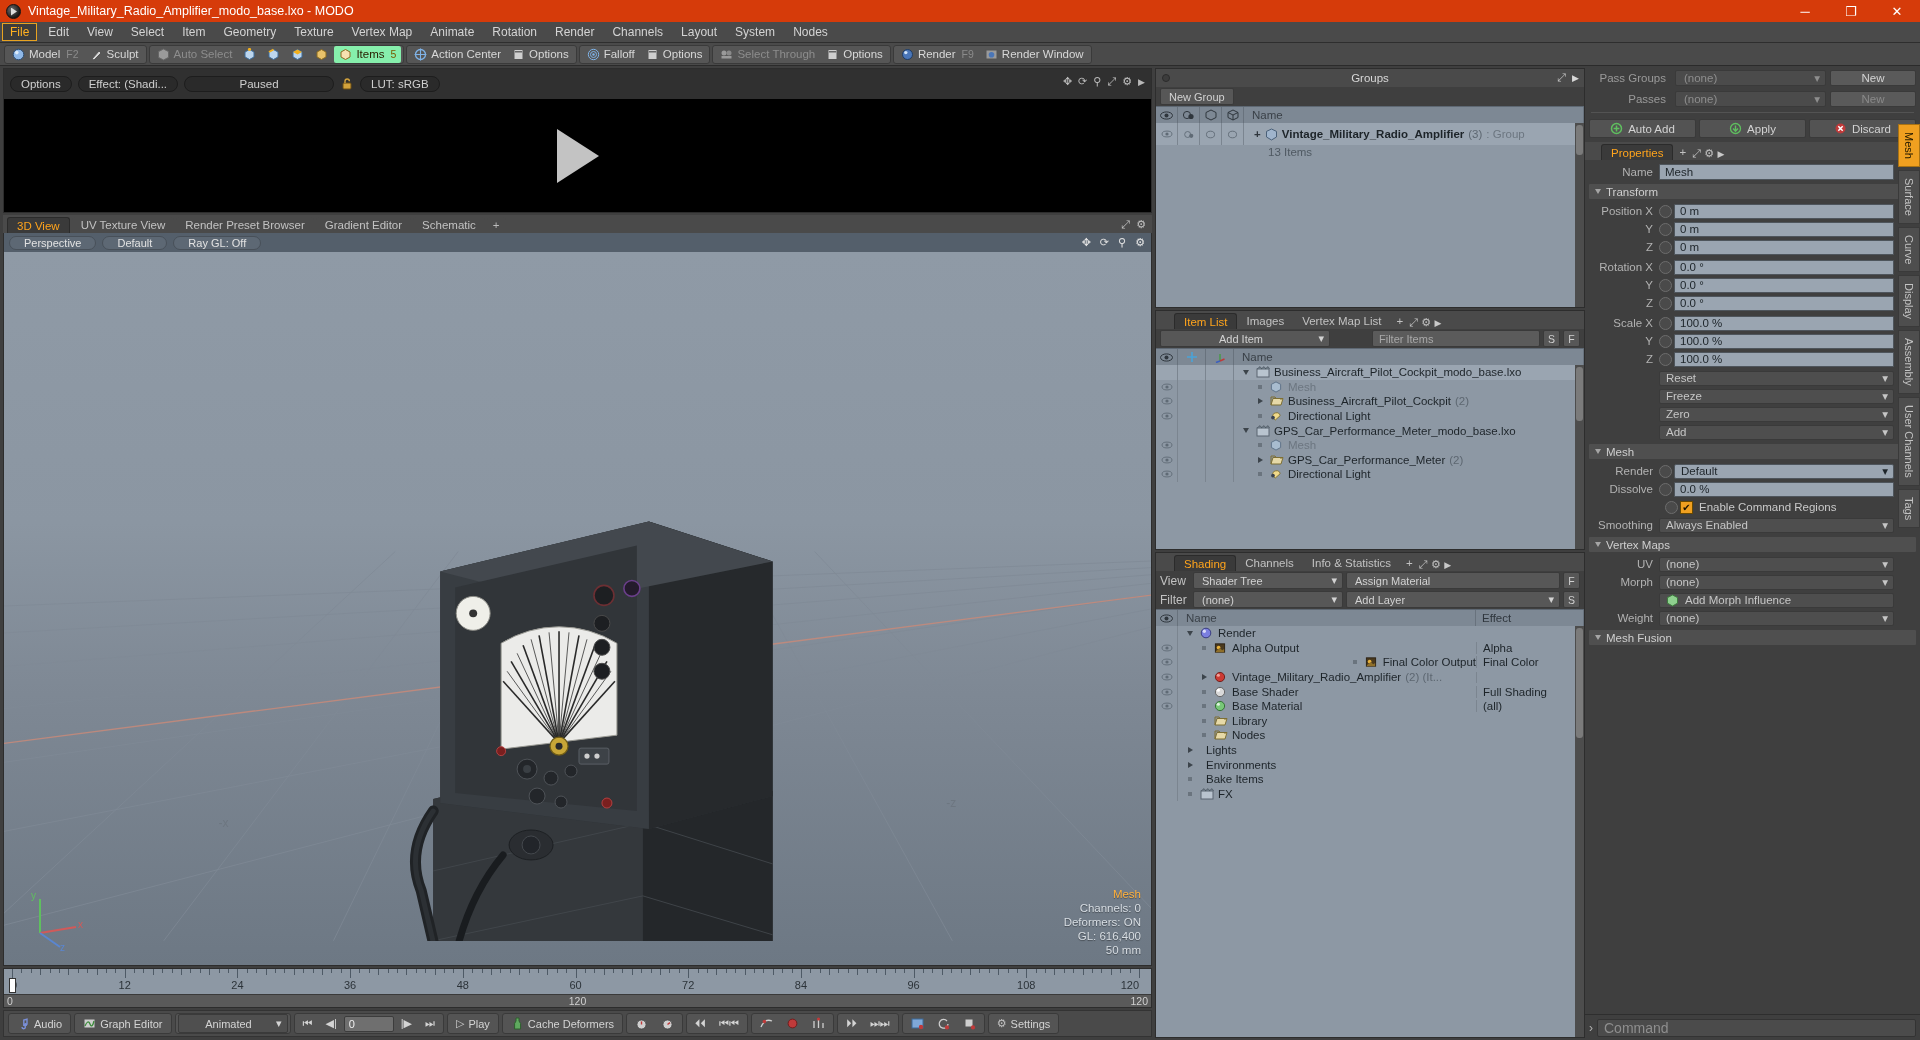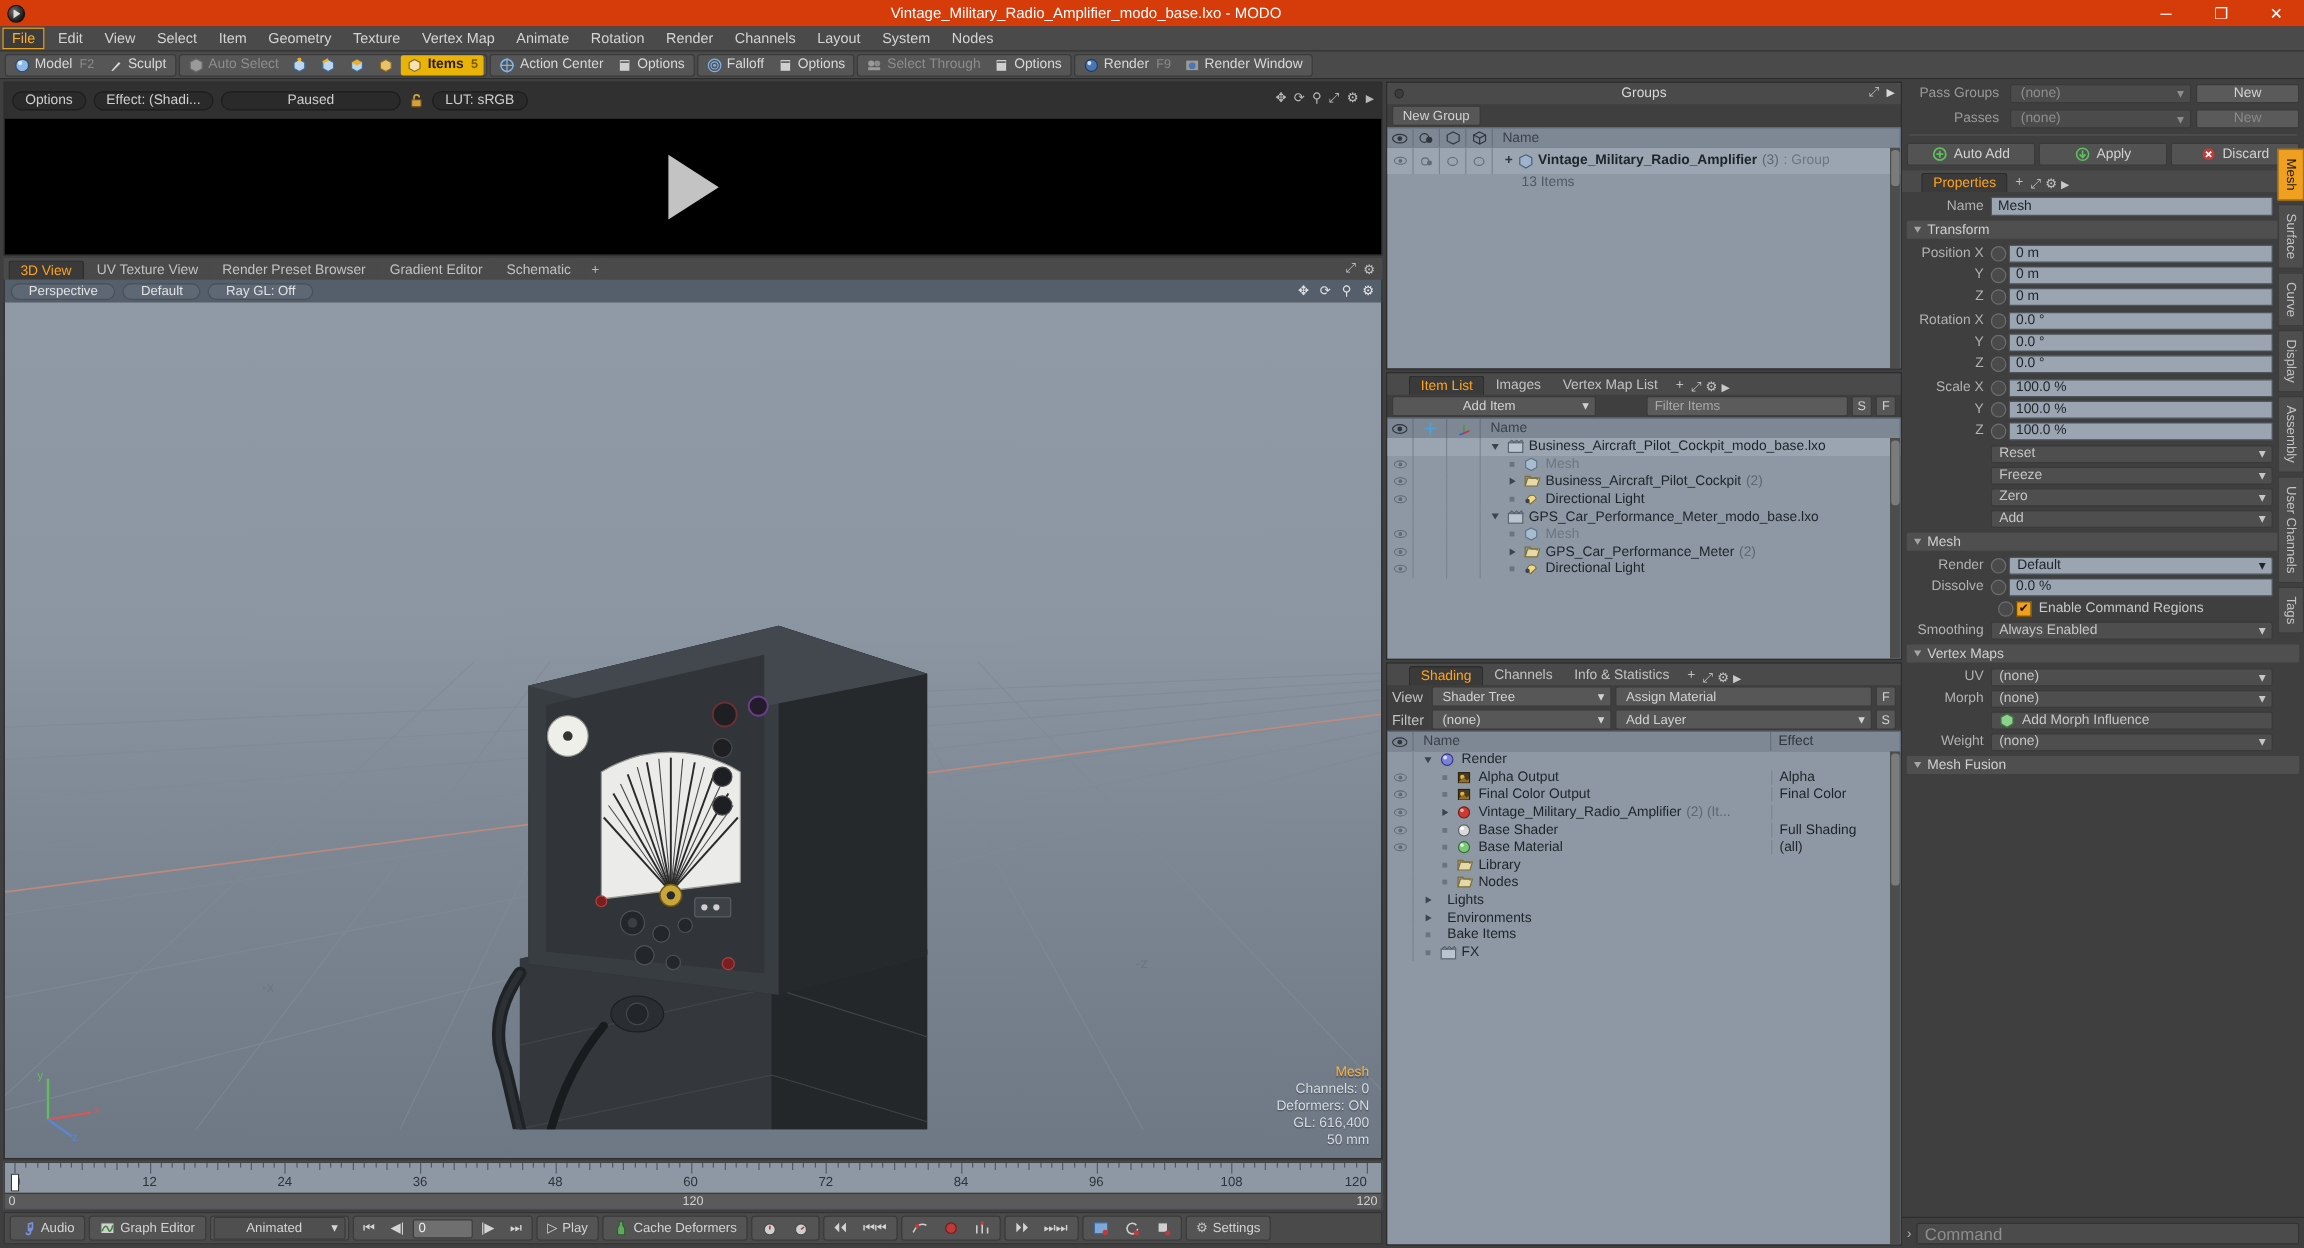--- a/index.html
+++ b/index.html
@@ -21,21 +21,21 @@
   .titlebar .tb-icon {
     width:15px;height:15px;border-radius:50%;
     background:radial-gradient(circle at 35% 35%, #6d6d6d, #1a1a1a 70%);
     border:1px solid #111; margin-right:7px; flex:0 0 auto;
     position:relative;
   }
   .titlebar .tb-icon::after{
     content:""; position:absolute; left:4px; top:3px; width:6px;height:8px;
     background:#ddd; clip-path:polygon(0 0,100% 50%,0 100%);
   }
-  .titlebar .tb-title{ flex:1 1 auto; white-space:nowrap; overflow:hidden;text-align:center; }
+  .titlebar .tb-title{ flex:1 1 auto; white-space:nowrap; overflow:hidden; }
   .winbtns { display:flex; height:22px; }
   .winbtn {
     width:46px;height:22px; display:flex;align-items:center;justify-content:center;
     color:#fff; font-size:13px;
   }
 
   
   .menubar {
     height:21px; background:#4a4a4a; display:flex; align-items:stretch;
     border-bottom:1px solid #2e2e2e; font-size:12px;
@@ -55,21 +55,21 @@
   }
   .tgroup {
     display:flex; align-items:center; height:19px;
     background:#565656; border:1px solid #3a3a3a; border-radius:3px;
     padding:0 2px; gap:1px;
   }
   .tbtn {
     display:flex;align-items:center;gap:4px; height:17px; padding:0 5px;
     border-radius:2px; color:#d8d8d8; font-size:11.5px; white-space:nowrap;
   }
-  .tbtn.on { background:#eab308; color:#2a2000;font-weight:bold; }
+  .tbtn.on { background:#86efac; color:#2a2000; }
   .tbtn.dim { color:#8d8d8d; }
   .tbtn .key{ color:#8b8b8b; font-size:10.5px; margin-left:2px;}
   .tbtn.on .key{ color:#7a5a00; }
   .ico { width:13px;height:13px; flex:0 0 auto; display:inline-block; }
 
   
   .main { position:absolute; left:0; top:66px; right:0; bottom:0; display:flex; }
 
   
   .leftcol { width:1155px; display:flex; flex-direction:column; background:#3f3f3f; }
@@ -1286,21 +1286,21 @@
             </div>
             <div class="trow">
               <div class="gutter">
                 <div class="gcell" style="width: 22px;">
                   <svg width="12" height="8" viewBox="0 0 13 9">
                     <ellipse cx="6.5" cy="4.5" rx="5.6" ry="3.3" fill="none" stroke="#5f6a75"></ellipse>
                     <circle cx="6.5" cy="4.5" r="1.8" fill="#5f6a75"></circle>
                   </svg>
                 </div>
               </div>
-              <div class="tname" style="padding-left: 20px;">
+              <div class="tname" style="padding-left: 20px; justify-content: flex-end;">
                 <span style="width: 12px; display: inline-flex; align-items: center; justify-content: center; flex: 0 0 auto;">
                   <span style="width:4px;height:4px;background:#6a747e;"></span>
                 </span>
                 <span style="width: 14px; height: 12px; display: inline-flex; flex: 0 0 auto;">
                   <svg viewBox="0 0 13 13">
                     <rect x="1.5" y="2" width="10" height="9" fill="#4b3a1e" stroke="#2a2012"></rect>
                     <circle cx="5" cy="6" r="2" fill="#e8b23c"></circle>
                     <path d="M2 10 L6 6.5 L9 9 L11 7.5 V11 H2 Z" fill="#8f6f2a"></path>
                   </svg>
                 </span>

